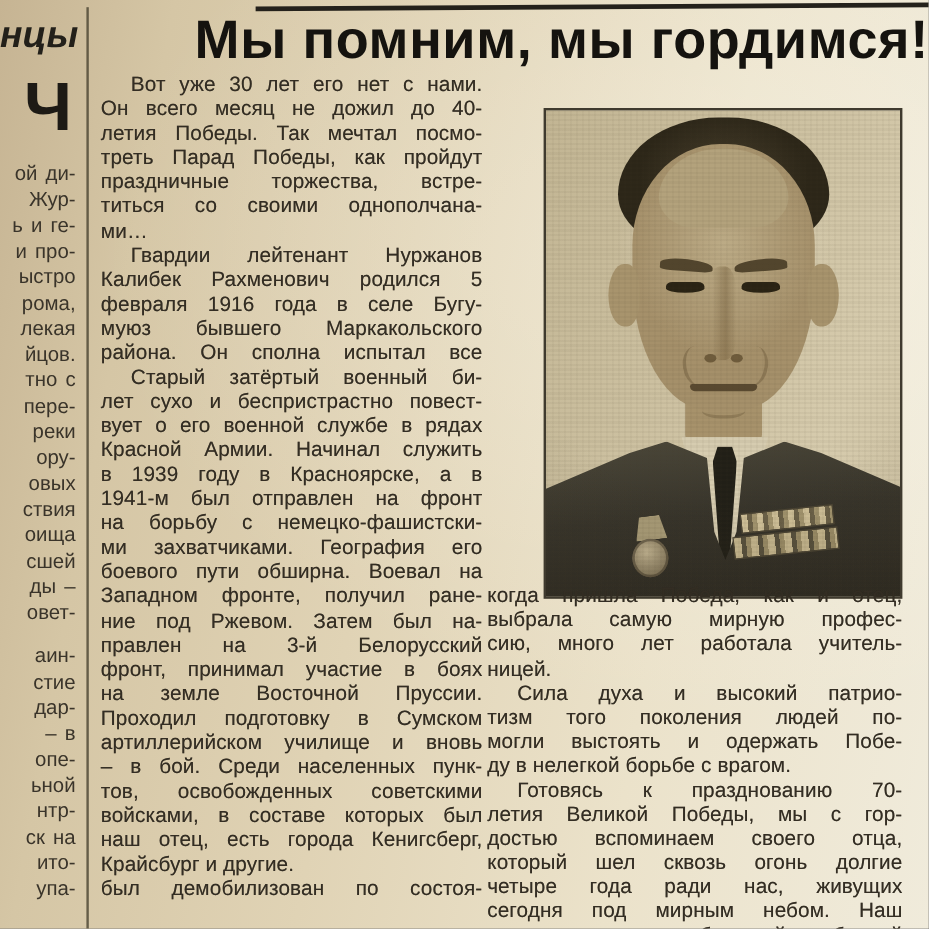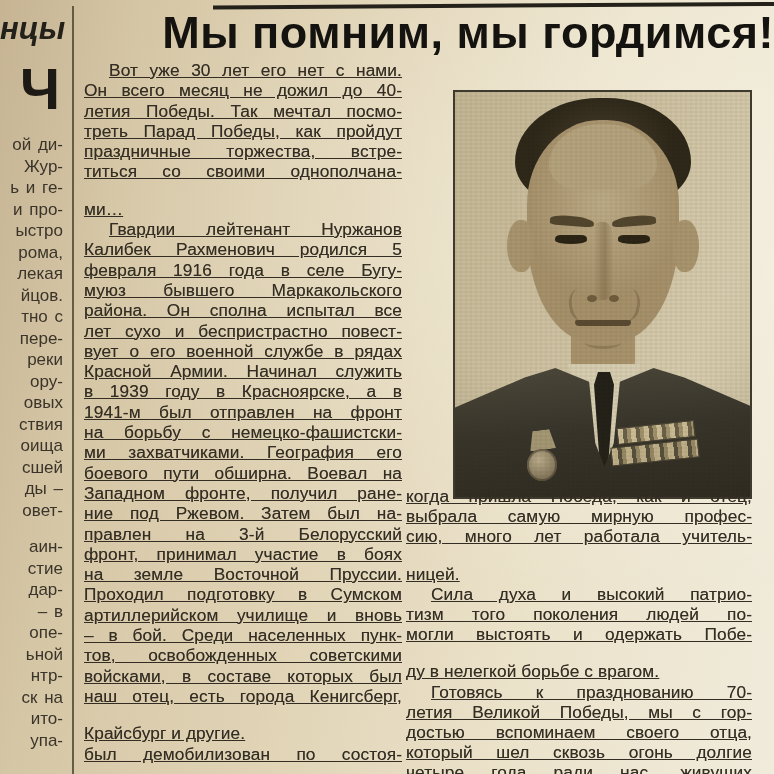--- a/index.html
+++ b/index.html
@@ -24,22 +24,22 @@
   .strip-frags .line{padding-right:3px;}
   .strip-frags .gap{margin-top:15px;}
   
   .headline{position:absolute;left:84px;top:8px;width:690px;height:50px;text-align:right;
     font-weight:bold;font-size:45px;line-height:50px;letter-spacing:.5px;color:#15130f;
     white-space:nowrap;}
   
   .col{position:absolute;font-size:17.3px;color:#332d23;letter-spacing:.1px;
     text-shadow:0 0 .4px rgba(51,45,35,.55);}
   .col .line{text-align:justify;text-align-last:justify;height:20.3px;line-height:20.3px;
-    white-space:nowrap;overflow:visible;text-decoration:underline;}
-  .col .line.end{text-align-last:left;margin-top:17px;}
+    white-space:nowrap;overflow:visible;}
+  .col .line.end{text-align-last:left;}
   .col .line.ind{text-indent:25px;}
   .col1{left:84px;top:60px;width:318px;}
   .col2{left:406px;top:486px;width:346px;}
   .col2 .line{height:20.2px;line-height:20.2px;}
   
   .photo{position:absolute;left:413px;top:74px;width:299px;height:409px;
     border:2px solid #3f3a2e;box-sizing:border-box;overflow:hidden;
     background:linear-gradient(115deg,#c2b593 0%,#ccc0a0 40%,#d6cbad 75%,#cec2a3 100%);}
   .photo *{position:absolute;}
   .ph-halo{left:20px;top:0;width:260px;height:240px;border-radius:50%;
@@ -149,20 +149,21 @@
       <div class="line">летия Победы. Так мечтал посмо-</div>
       <div class="line">треть Парад Победы, как пройдут</div>
       <div class="line">праздничные торжества, встре-</div>
       <div class="line">титься со своими однополчана-</div>
       <div class="line end">ми…</div>
       <div class="line ind">Гвардии лейтенант Нуржанов</div>
       <div class="line">Калибек Рахменович родился 5</div>
       <div class="line">февраля 1916 года в селе Бугу-</div>
       <div class="line">муюз бывшего Маркакольского</div>
       <div class="line">района. Он сполна испытал все</div>
+      <div class="line ind">Старый затёртый военный би-</div>
       <div class="line">лет сухо и беспристрастно повест-</div>
       <div class="line">вует о его военной службе в рядах</div>
       <div class="line">Красной Армии. Начинал служить</div>
       <div class="line">в 1939 году в Красноярске, а в</div>
       <div class="line">1941-м был отправлен на фронт</div>
       <div class="line">на борьбу с немецко-фашистски-</div>
       <div class="line">ми захватчиками. География его</div>
       <div class="line">боевого пути обширна. Воевал на</div>
       <div class="line">Западном фронте, получил ране-</div>
       <div class="line">ние под Ржевом. Затем был на-</div>

